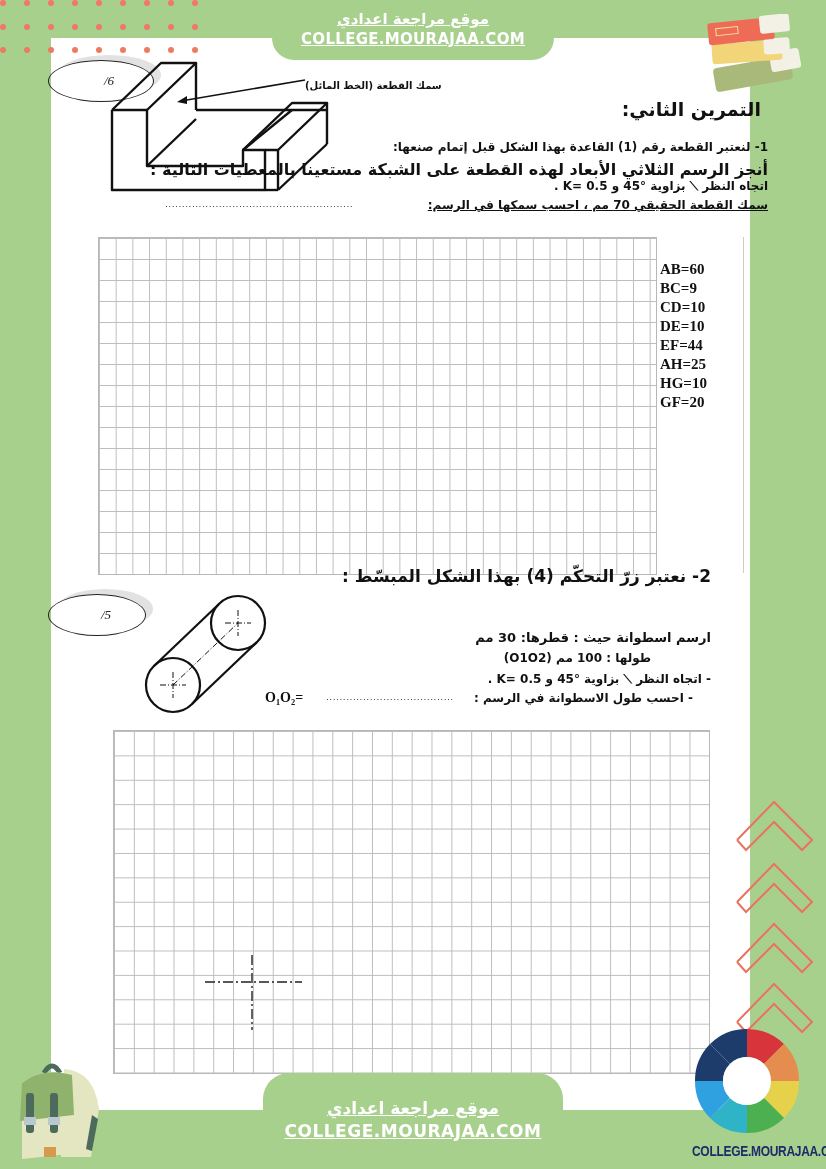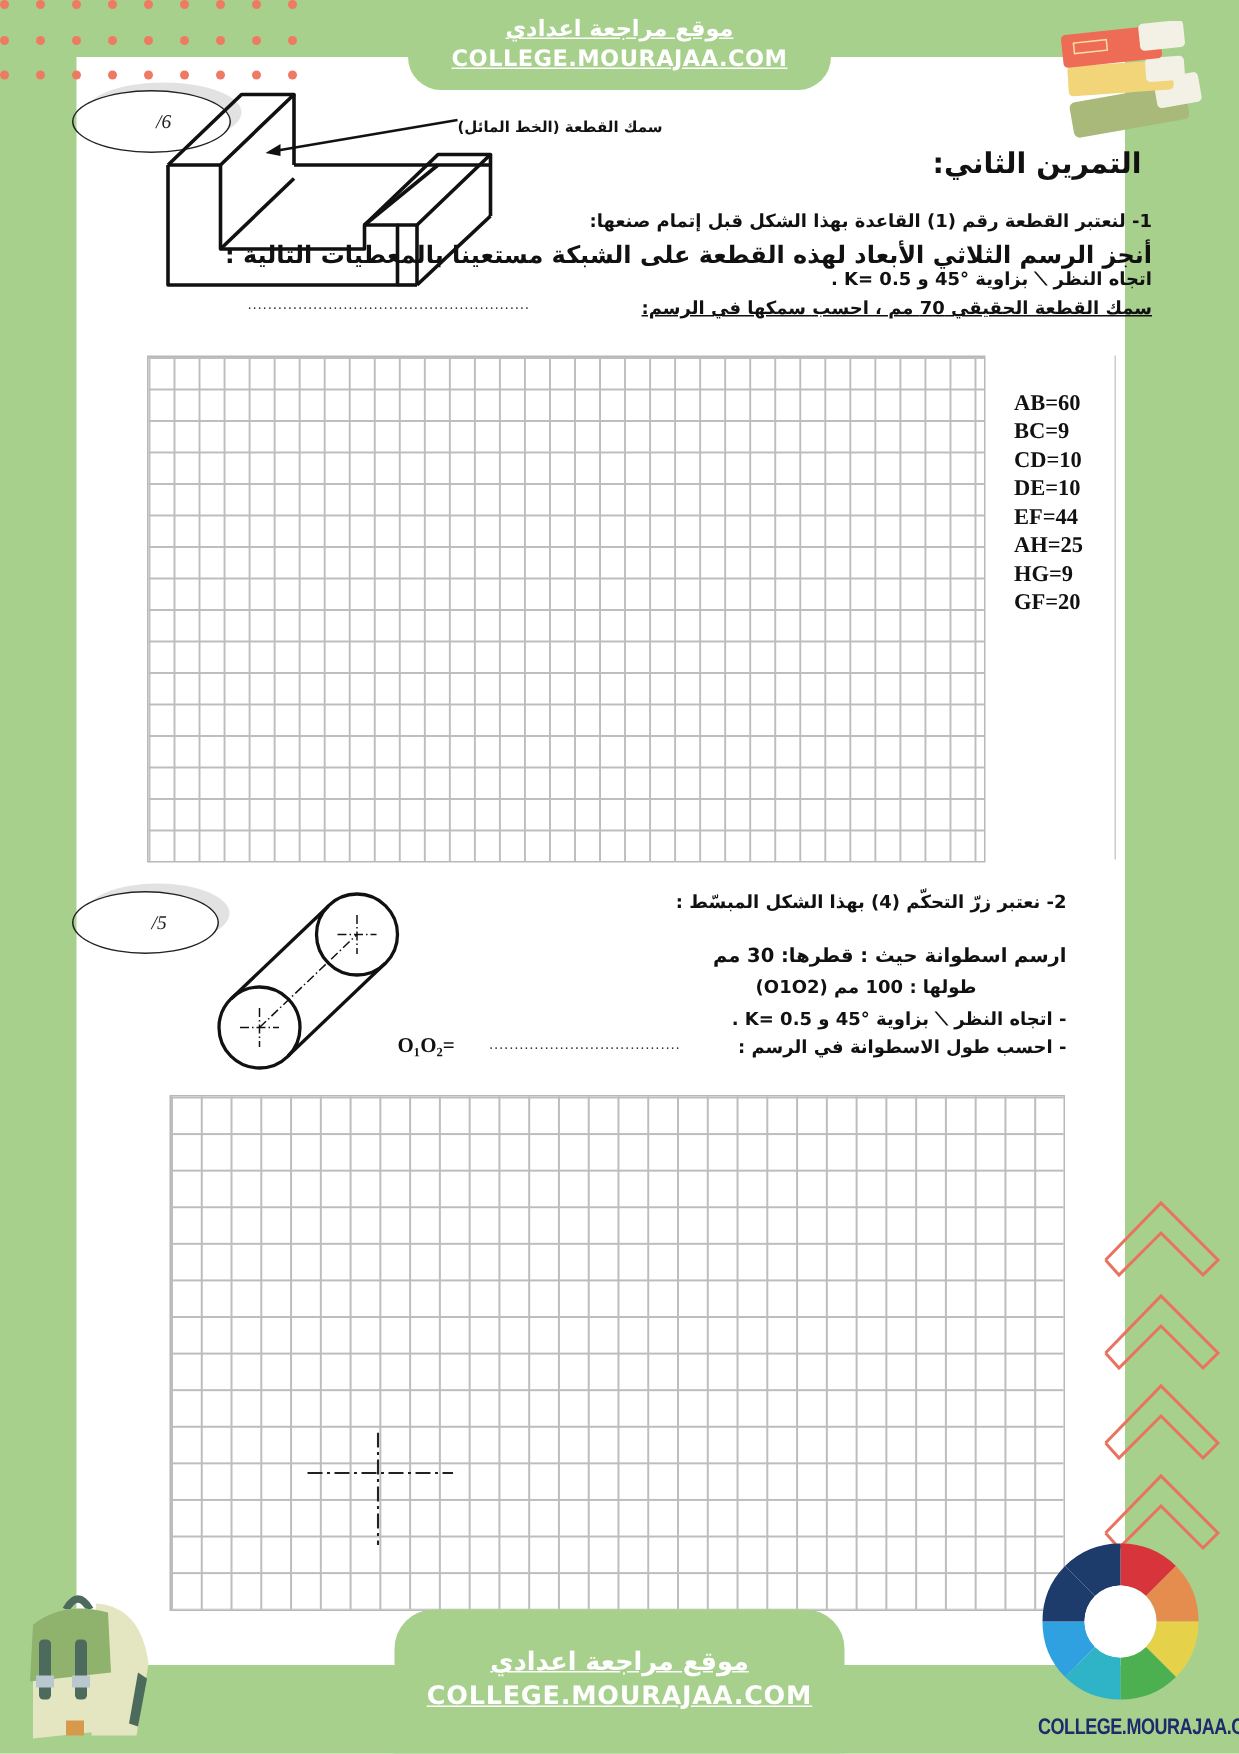--- a/index.html
+++ b/index.html
@@ -13,21 +13,21 @@
   .bottom-band { position:absolute; left:0; top:1110px; width:826px; height:59px; background:#a8d08d; }
   .bottom-banner { position:absolute; left:263px; top:1073px; width:300px; height:96px; background:#a8d08d; border-radius:26px 26px 0 0; text-align:center; color:#fff; }
   .bottom-banner .ar { font-size:17px; font-weight:bold; margin-top:24px; line-height:22px; text-decoration:underline; }
   .bottom-banner .en { font-size:17px; font-weight:bold; line-height:24px; text-decoration:underline; letter-spacing:0.5px; }
   .logo-text { position:absolute; left:692px; top:1144px; font-family:"Liberation Sans", sans-serif; font-weight:bold; font-size:12px; color:#1d2a6b; letter-spacing:-0.3px; transform:scaleY(1.25); }
   .grade { position:absolute; border:1.4px solid #222; border-radius:50%; box-shadow:8px -6px 0 -1px #e2e2e2; }
   .grade span { position:absolute; font-family:"Liberation Serif", serif; font-style:italic; font-size:13px; color:#222; }
   .rtl { direction:rtl; position:absolute; font-family:"DejaVu Sans", sans-serif; color:#111; white-space:nowrap;margin-left:45px; }
   .grid { position:absolute; border:1px solid #b8b8b8;
     background-image:linear-gradient(to right,#bdbdbd 1px,transparent 1px),linear-gradient(to bottom,#bdbdbd 1px,transparent 1px); }
-  .dims { position:absolute; left:676px; top:260px; font-family:"Liberation Serif", serif; font-weight:bold; font-size:15px; line-height:19px; color:#111; }
+  .dims { position:absolute; left:660px; top:260px; font-family:"Liberation Serif", serif; font-weight:bold; font-size:15px; line-height:19px; color:#111; }
   .dims-box { position:absolute; left:655px; top:237px; width:88px; height:336px; border-right:1px solid #ccc; }
   .chev { position:absolute; }
 </style>
 </head>
 <body>
 
 <div class="paper"></div>
 
 <div class="dots">
   <span style="left:0;top:0"></span>
@@ -114,21 +114,21 @@
 <div class="grid" style="left:98px;top:237px;width:557px;height:336px;background-size:16.7px 21px;"></div>
 
 <div class="dims-box"></div>
 <div class="dims">
   <div>AB=60</div>
   <div>BC=9</div>
   <div>CD=10</div>
   <div>DE=10</div>
   <div>EF=44</div>
   <div>AH=25</div>
-  <div>HG=9</div>
+  <div>HG=10</div>
   <div>GF=20</div>
 </div>
 
 <div class="grade" style="left:48px;top:594px;width:96px;height:40px;">
   <span style="left:52px;top:12px;">/5</span>
 </div>
 
 <svg style="position:absolute;left:140px;top:590px" width="140" height="135" viewBox="0 0 140 135">
   <g fill="none" stroke="#111" stroke-width="2.2">
     <circle cx="33" cy="95" r="27"></circle>
@@ -138,25 +138,25 @@
   </g>
   <g stroke="#111" stroke-width="1" stroke-dasharray="6,2,1,2" fill="none">
     <line x1="33" y1="95" x2="98" y2="33"></line>
     <line x1="20" y1="95" x2="46" y2="95"></line>
     <line x1="33" y1="82" x2="33" y2="108"></line>
     <line x1="85" y1="33" x2="111" y2="33"></line>
     <line x1="98" y1="20" x2="98" y2="46"></line>
   </g>
 </svg>
 
-<div class="rtl" style="right:115px;top:594px;font-size:12px;font-weight:bold;">2-  نعتبر زرّ التحكّم (4) بهذا الشكل المبسّط :</div>
+<div class="rtl" style="right:115px;top:566px;font-size:17px;font-weight:bold;">2-  نعتبر زرّ التحكّم (4) بهذا الشكل المبسّط :</div>
 <div class="rtl" style="right:115px;top:630px;font-size:13px;font-weight:bold;">ارسم اسطوانة حيث : قطرها: 30 مم</div>
 <div class="rtl" style="right:175px;top:651px;font-size:12px;font-weight:bold;">طولها : 100 مم (O1O2)</div>
 <div class="rtl" style="right:115px;top:672px;font-size:12px;font-weight:bold;">-   اتجاه النظر  ⟋  بزاوية °45  و 0.5 =K .</div>
-<div class="rtl" style="right:115px;top:691px;font-size:12px;font-weight:bold;">-   احسب طول الاسطوانة في الرسم :</div>
+<div class="rtl" style="right:133px;top:691px;font-size:12px;font-weight:bold;">-   احسب طول الاسطوانة في الرسم :</div>
 <div style="position:absolute;left:326px;top:692px;font-size:9px;color:#333;letter-spacing:0.5px;">......................................</div>
 <div style="position:absolute;left:265px;top:690px;font-family:'Liberation Serif',serif;font-weight:bold;font-size:14px;color:#111;">O₁O₂=</div>
 
 <div class="grid" style="left:113px;top:730px;width:595px;height:342px;background-size:19.85px 24.4px;"></div>
 <svg style="position:absolute;left:200px;top:955px" width="110" height="80" viewBox="0 0 110 80">
   <g stroke="#222" stroke-width="1.4" stroke-dasharray="10,3,2,3">
     <line x1="5" y1="27" x2="102" y2="27"></line>
     <line x1="52" y1="0" x2="52" y2="75"></line>
   </g>
 </svg>

